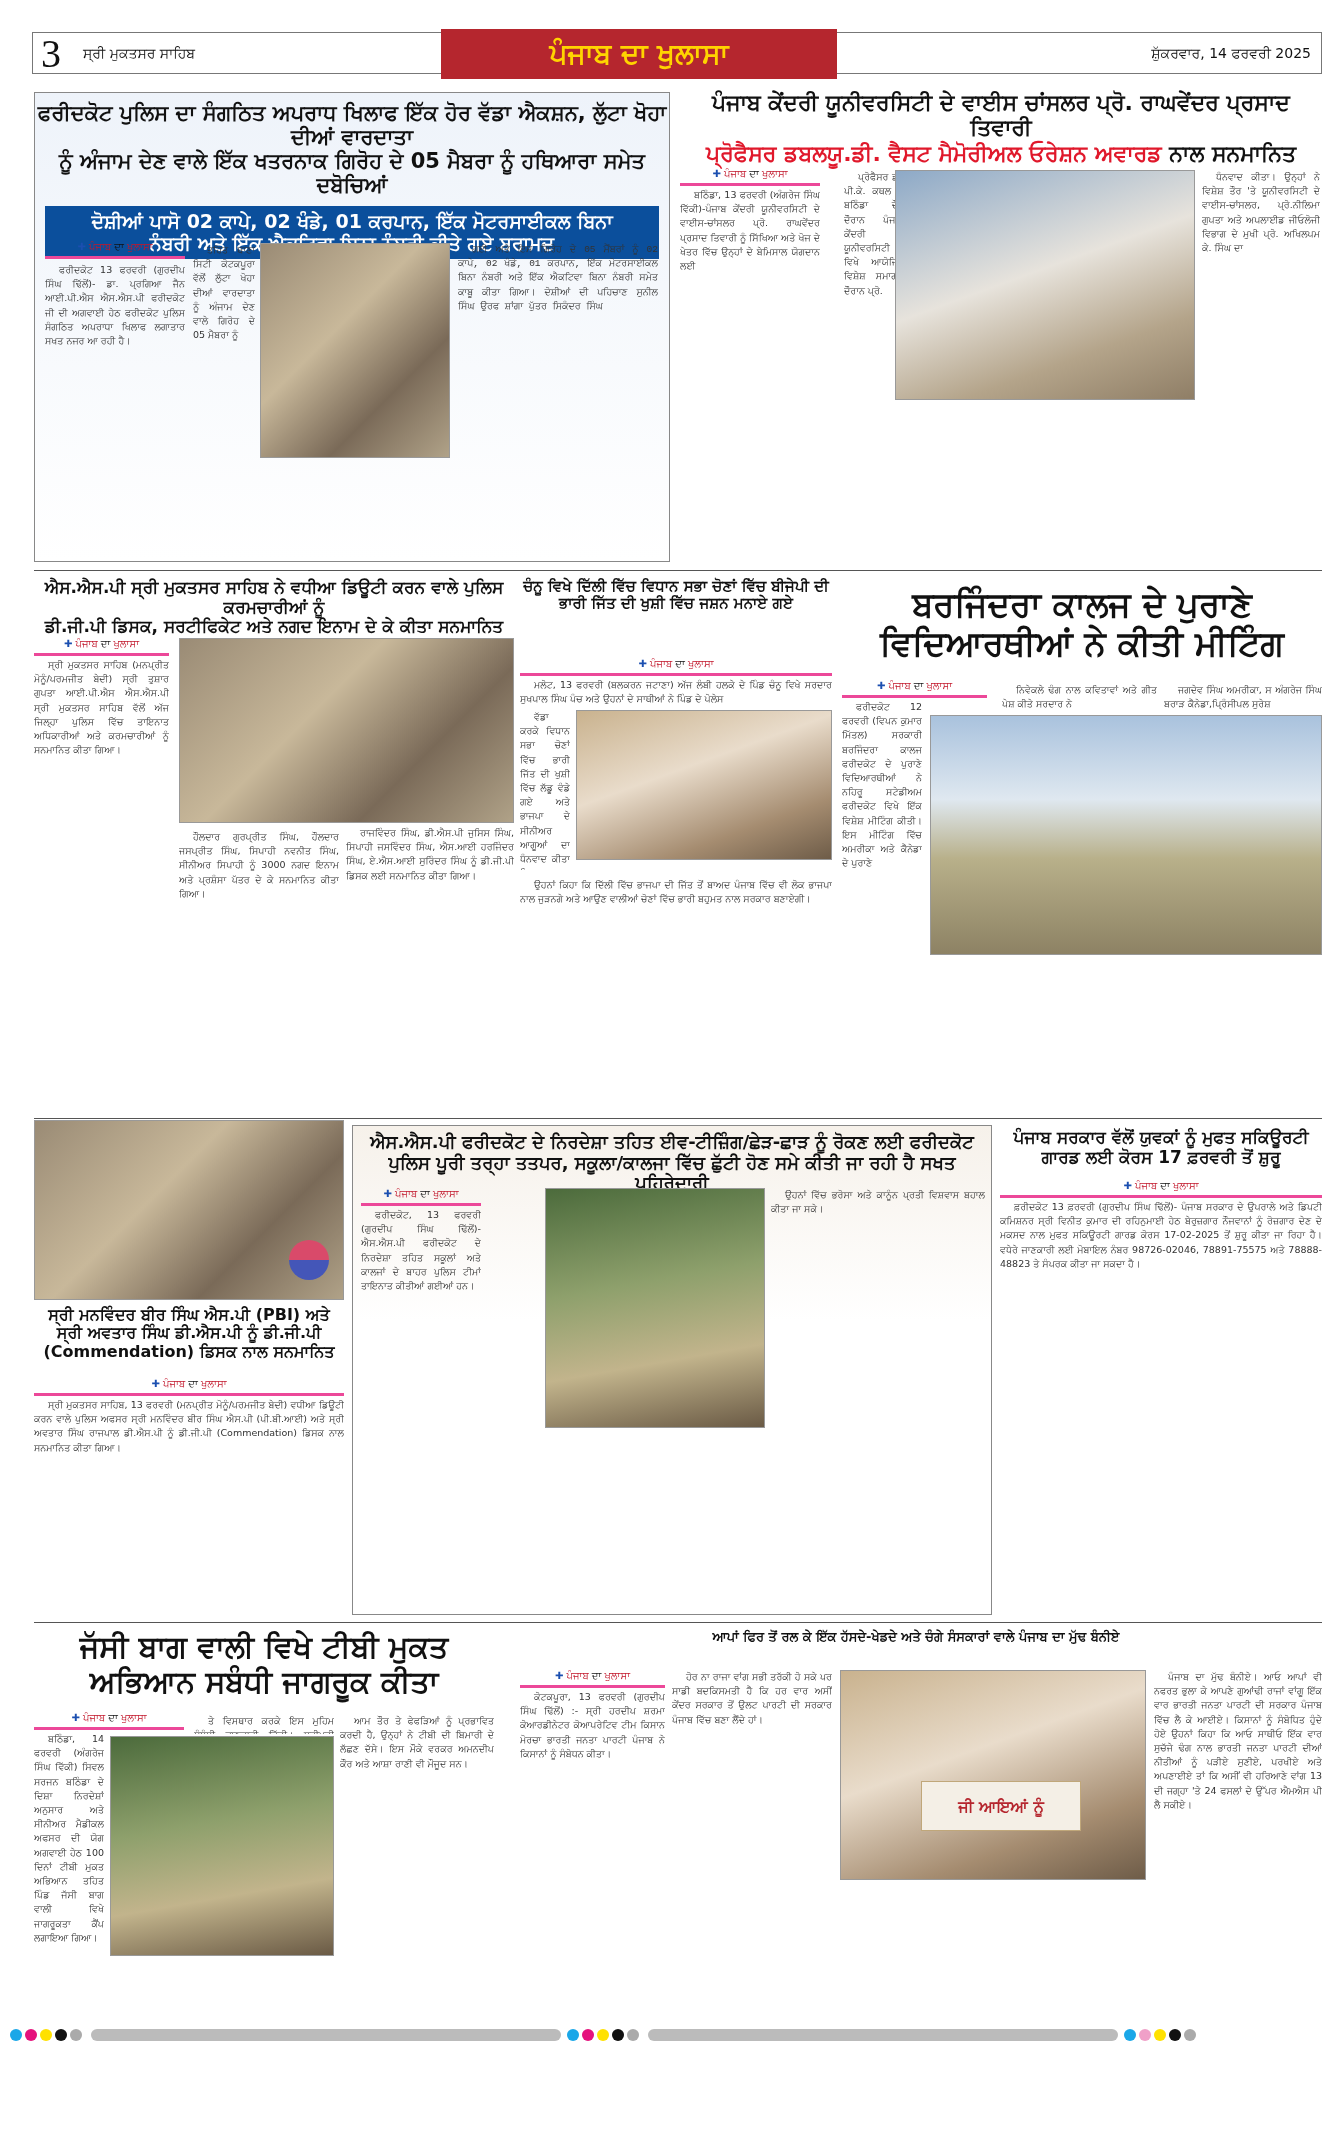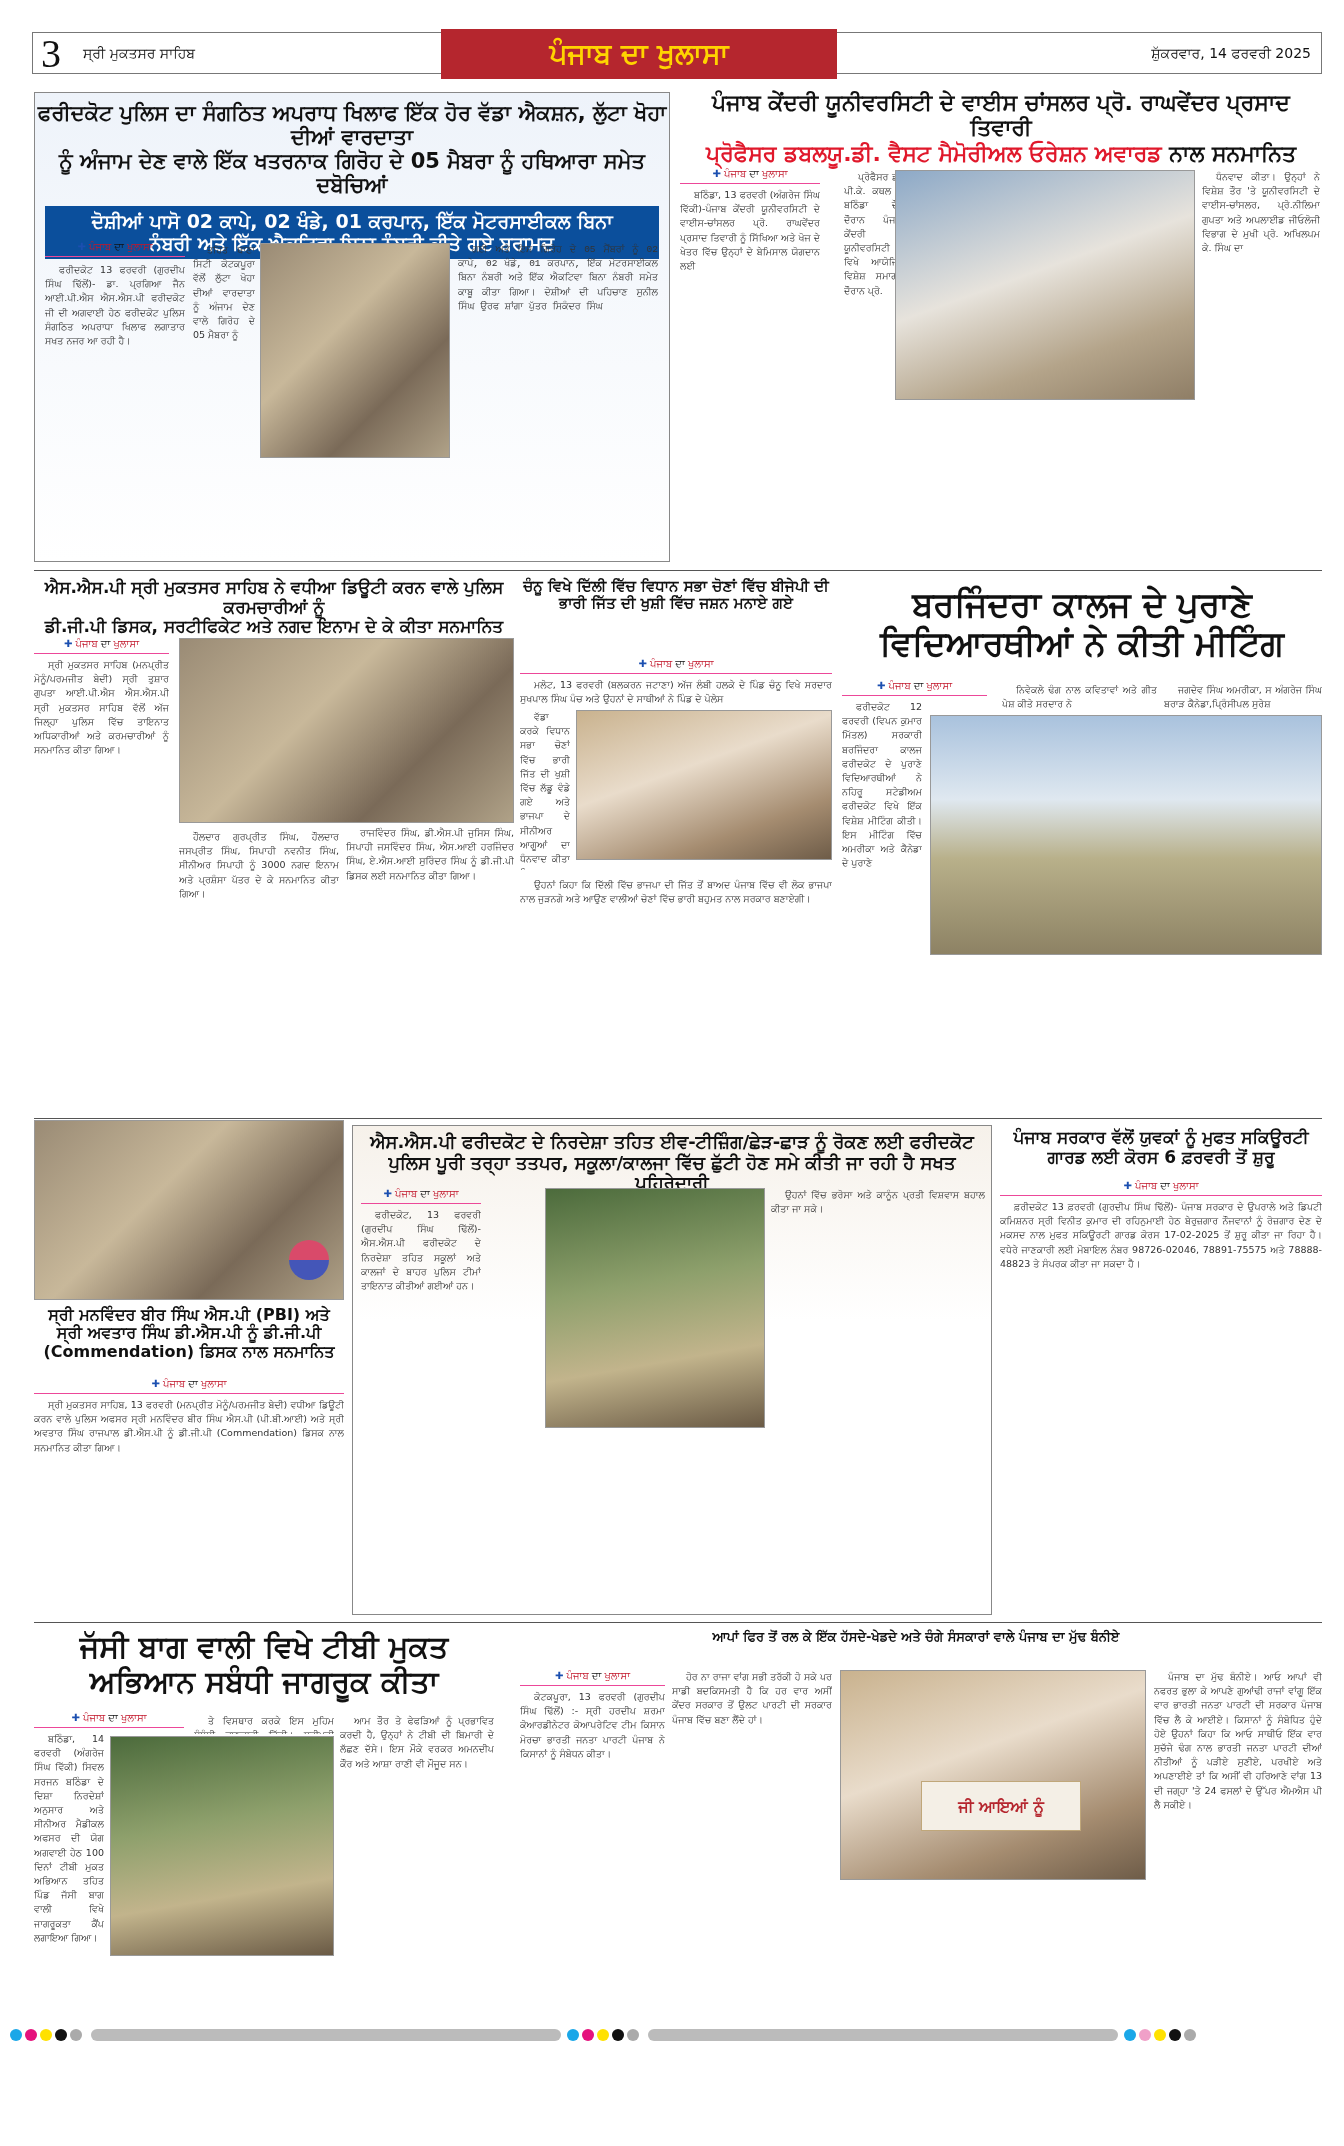--- a/index.html
+++ b/index.html
@@ -8,21 +8,21 @@
   
   .masthead { left: 32px; top: 32px; width: 1290px; height: 42px; border: 1px solid #777; background: #fff; }
   .pageno { left: 8px; top: 0px; font-family: "Liberation Serif", serif; font-size: 40px; line-height: 42px; color: #111; }
   .city { left: 50px; top: 12px; font-size: 14px; color: #111; }
   .brand { left: 408px; top: -4px; width: 396px; height: 50px; background: #b5262e; color: #ffd400; font-size: 28px; font-weight: bold; text-align: center; line-height: 50px; }
   .date { right: 10px; top: 12px; font-size: 14px; color: #111; }
   
   .hl { font-weight: bold; text-align: center; line-height: 1.15; color: #111; }
   .hl-red { color: #e0182b; }
   .bluebar { background: #0b4f9c; color: #fff; font-weight: bold; text-align: center; line-height: 1.2; }
-  .byline { font-size: 10px; text-align: center; color: #c2172b; border-bottom: 1px solid #ec4899; padding-bottom: 3px; }
+  .byline { font-size: 10px; text-align: center; color: #c2172b; border-bottom: 3px solid #ec4899; padding-bottom: 3px; }
   .byline .plus { color: #1b4fb0; }
   .byline .da { color: #111; }
   .photo { background: linear-gradient(135deg, #9a8b75 0%, #c8b89a 40%, #7a6a58 70%, #b0a288 100%); border: 1px solid #999; }
   .photo.blue { background: linear-gradient(160deg, #8da9c7 0%, #e7e3dc 45%, #b4a48a 75%, #8f7e66 100%); }
   .photo.field { background: linear-gradient(180deg, #a9c2dd 0%, #dfe8f0 35%, #b8b08a 60%, #8d8264 100%); }
   .photo.green { background: linear-gradient(170deg, #4c6b3c 0%, #8ea06c 40%, #c2b48c 70%, #6a5a45 100%); }
   .photo.room { background: linear-gradient(160deg, #c9b28e 0%, #e9dccb 40%, #a58c70 75%, #6e5c48 100%); }
   .photo-caption-box { background: #f4efe6; border: 1px solid #c0a77a; color: #b5262e; font-weight: bold; text-align: center; }
   .text { font-size: 9.5px; line-height: 14.2px; color: #333; text-align: justify; overflow: hidden; }
   .text p { text-indent: 14px; }
@@ -200,21 +200,21 @@
     </div>
   <div class="abs photo green" style="left:192px; top:62px; width:220px; height:240px;"></div>
   <div class="abs text" style="left:418px; top:62px; width:214px; height:420px;">
       <p>ਉਹਨਾਂ ਵਿੱਚ ਭਰੋਸਾ ਅਤੇ ਕਾਨੂੰਨ ਪ੍ਰਤੀ ਵਿਸ਼ਵਾਸ ਬਹਾਲ ਕੀਤਾ ਜਾ ਸਕੇ।</p>
     </div>
 </div>
 
 <div class="abs" style="left:1000px; top:1128px; width:322px; height:490px;">
   <div class="hl" style="font-size:17px;">
     <div>ਪੰਜਾਬ ਸਰਕਾਰ ਵੱਲੋਂ ਯੁਵਕਾਂ ਨੂੰ ਮੁਫਤ ਸਕਿਊਰਟੀ</div>
-    <div>ਗਾਰਡ ਲਈ ਕੋਰਸ 6 ਫ਼ਰਵਰੀ ਤੋਂ ਸ਼ੁਰੂ</div>
+    <div>ਗਾਰਡ ਲਈ ਕੋਰਸ 17 ਫ਼ਰਵਰੀ ਤੋਂ ਸ਼ੁਰੂ</div>
   </div>
   <div class="abs byline" style="left:0; top:52px; width:322px;">
     <span class="plus">✚</span>
     <span>ਪੰਜਾਬ</span>
     <span class="da">ਦਾ</span>
     <span>ਖੁਲਾਸਾ</span>
   </div>
   <div class="abs text" style="left:0; top:72px; width:322px; height:410px;">
       <p>ਫ਼ਰੀਦਕੋਟ 13 ਫ਼ਰਵਰੀ (ਗੁਰਦੀਪ ਸਿੰਘ ਢਿੱਲੋਂ)- ਪੰਜਾਬ ਸਰਕਾਰ ਦੇ ਉਪਰਾਲੇ ਅਤੇ ਡਿਪਟੀ ਕਮਿਸ਼ਨਰ ਸ੍ਰੀ ਵਿਨੀਤ ਕੁਮਾਰ ਦੀ ਰਹਿਨੁਮਾਈ ਹੇਠ ਬੇਰੁਜ਼ਗਾਰ ਨੌਜਵਾਨਾਂ ਨੂੰ ਰੋਜ਼ਗਾਰ ਦੇਣ ਦੇ ਮਕਸਦ ਨਾਲ ਮੁਫਤ ਸਕਿਊਰਟੀ ਗਾਰਡ ਕੋਰਸ 17-02-2025 ਤੋਂ ਸ਼ੁਰੂ ਕੀਤਾ ਜਾ ਰਿਹਾ ਹੈ। ਵਧੇਰੇ ਜਾਣਕਾਰੀ ਲਈ ਮੋਬਾਇਲ ਨੰਬਰ 98726-02046, 78891-75575 ਅਤੇ 78888-48823 ਤੇ ਸੰਪਰਕ ਕੀਤਾ ਜਾ ਸਕਦਾ ਹੈ।</p>
     </div>

